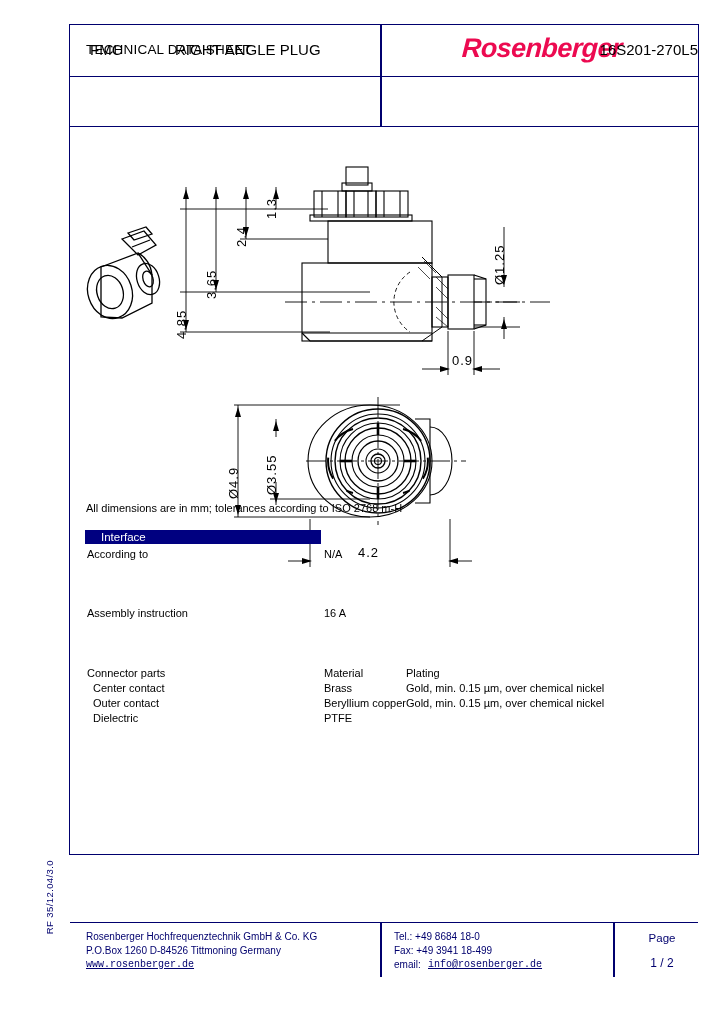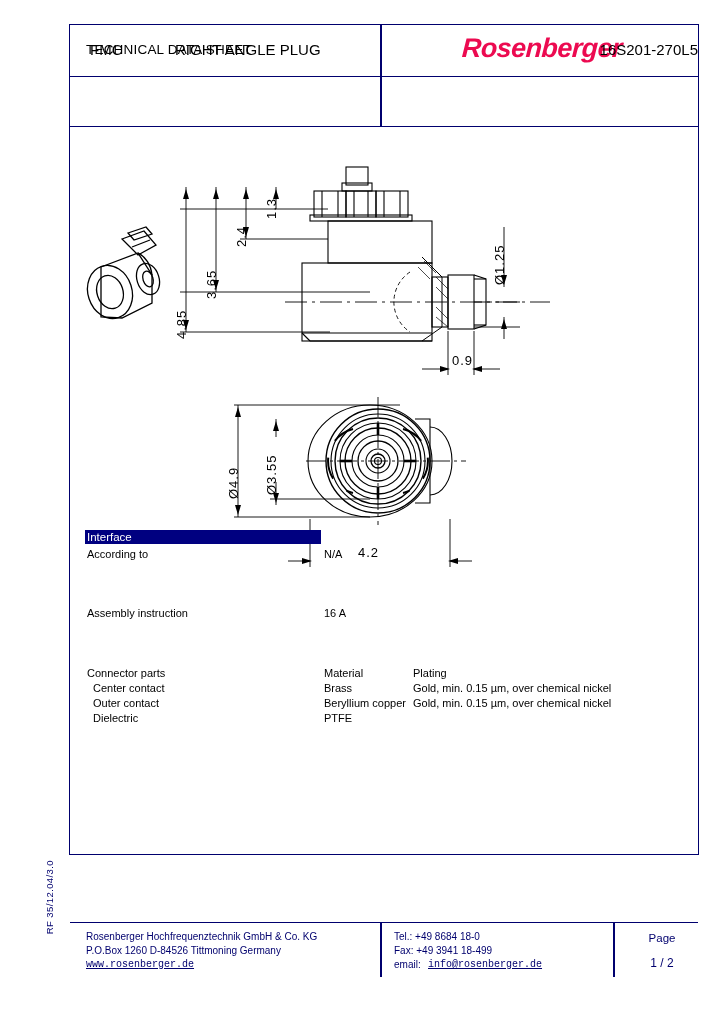--- a/index.html
+++ b/index.html
@@ -104,32 +104,32 @@
   }
   .sec-bar {
     position: absolute;
     left: 15px;
     width: 236px;
     height: 14px;
     background: #000080;
     color: #ffffff;
     font-size: 11.5px;
     line-height: 14px;
-    padding-left: 2px;
+    padding-left: 16px;
     box-sizing: border-box;
   }
   .row {
     position: absolute;
     font-size: 11px;
     white-space: nowrap;
   }
   .c-label { left: 17px; }
   .c-label-in { left: 23px; }
   .c-mid { left: 254px; }
-  .c-right { left: 343px; }
+  .c-right { left: 336px; }
 
   
   .footer {
     position: absolute;
     left: 0;
     top: 897px;
     width: 628px;
     height: 54px;
     border-top: 1.5px solid #00006e;
     box-sizing: border-box;
@@ -351,20 +351,21 @@
         <g fill="#000000" stroke="none">
           <polygon points="242,434 232,431 232,437"></polygon>
           <polygon points="378,434 388,431 388,437"></polygon>
         </g>
         <text x="288" y="430" font-family="Liberation Sans, sans-serif" font-size="13" fill="#000" stroke="none" letter-spacing="1">4.2</text>
 
       </g>
     </svg>
   </div>
 
+  <div class="note">All dimensions are in mm; tolerances according to ISO 2768 m-H</div>
 
   <div class="sec-bar" style="top:505px">Interface</div>
   <div class="row c-label" style="top:523px">According to</div>
   <div class="row c-mid" style="top:523px">N/A</div>
 
   <div class="row c-label" style="top:582px">Assembly instruction</div>
   <div class="row c-mid" style="top:582px">16 A</div>
 
 
   <div class="row c-label" style="top:642px">Connector parts</div>

